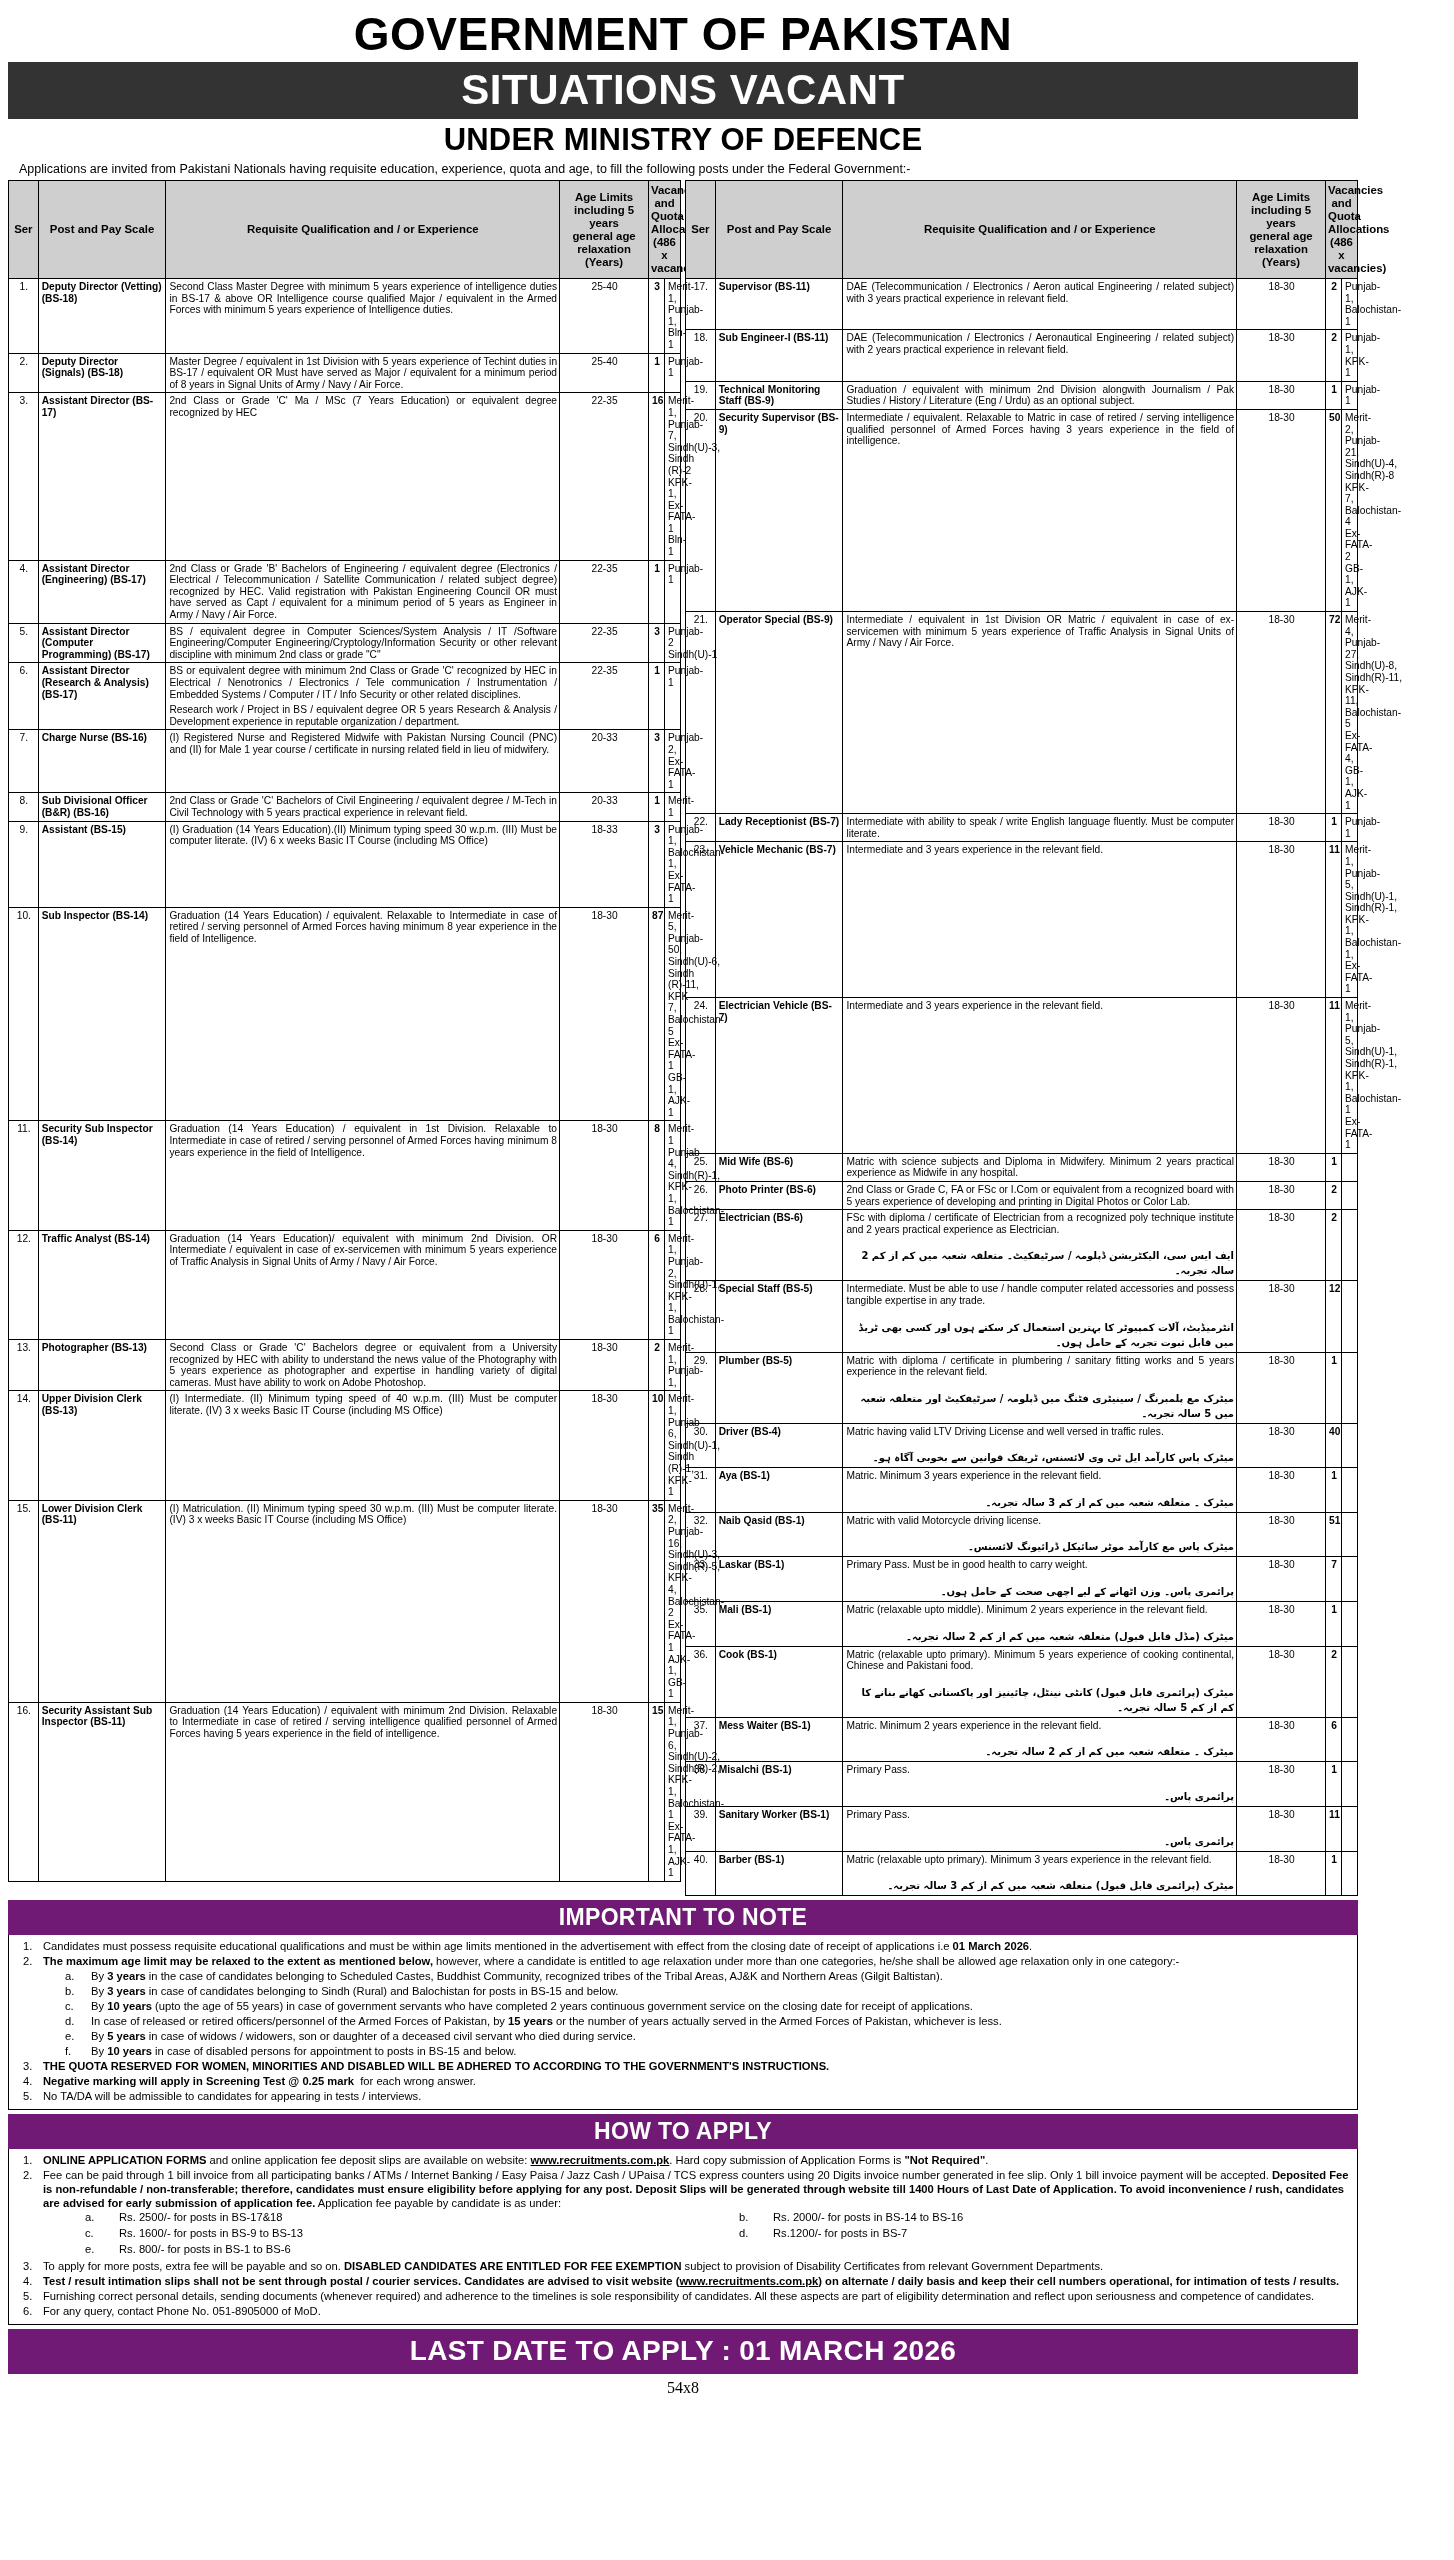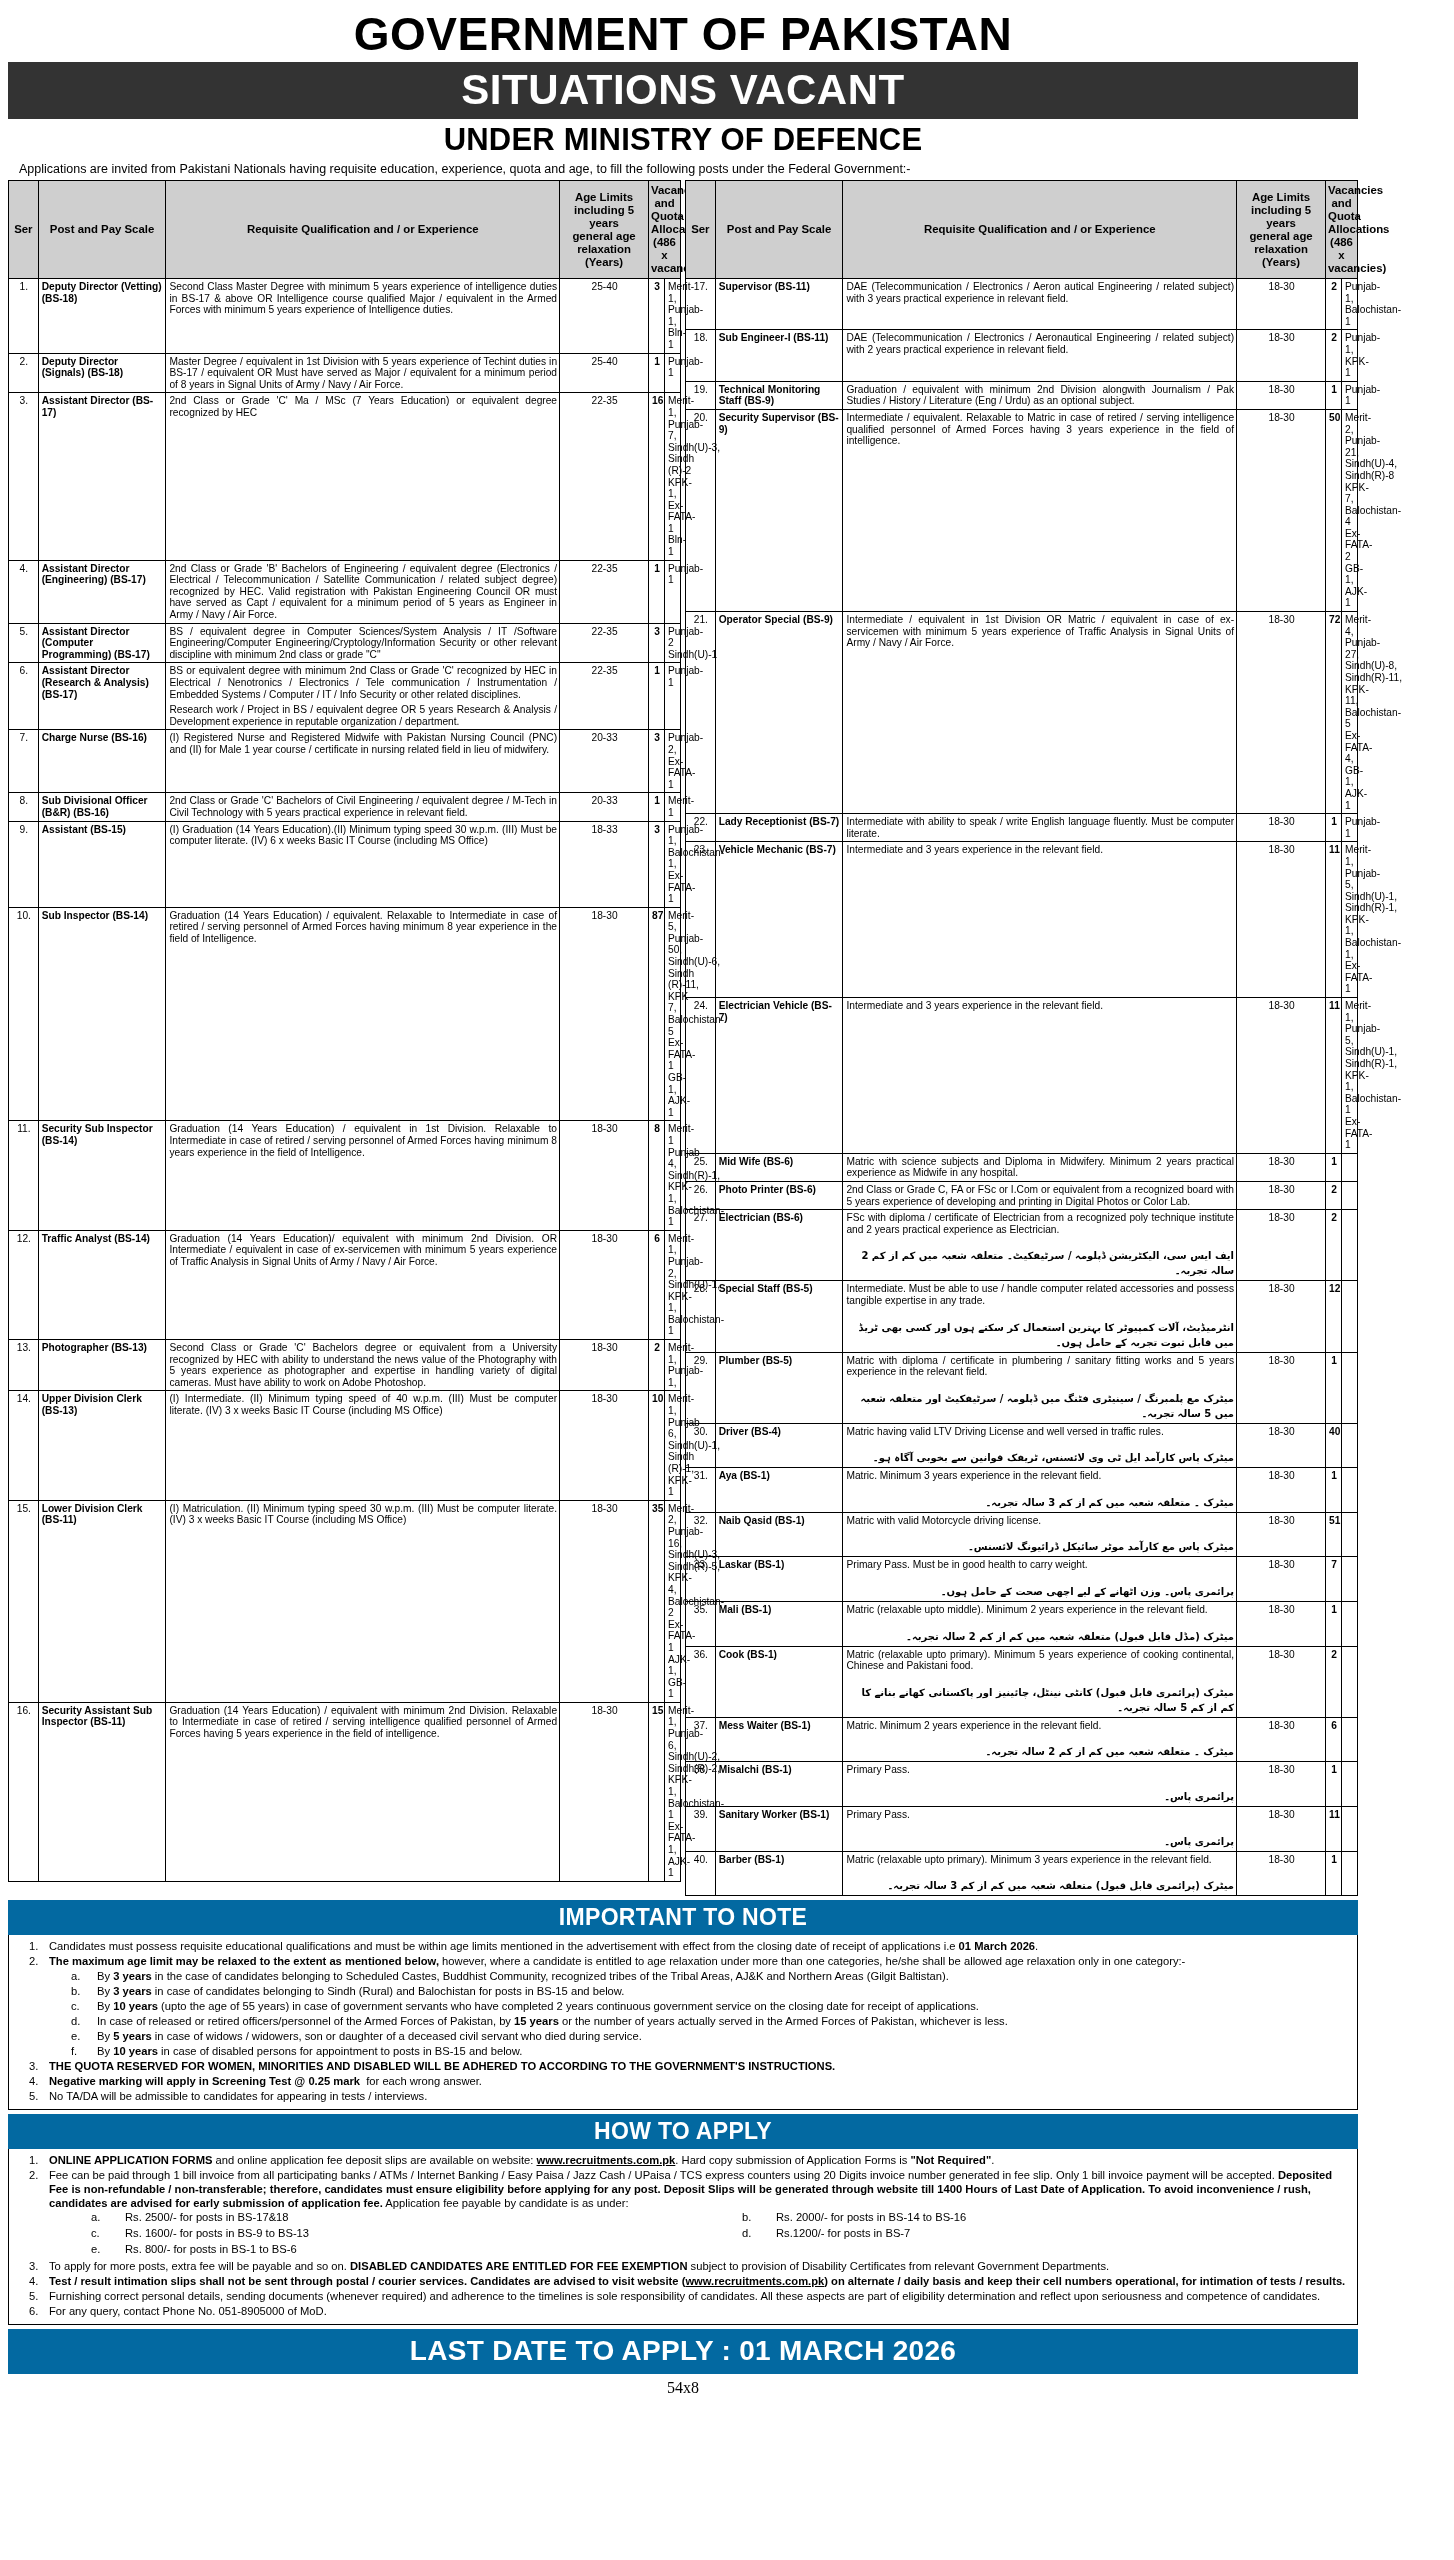--- a/index.html
+++ b/index.html
@@ -93,39 +93,39 @@
     font-size: 10px;
     line-height: 15px;
     margin-top: 13px;
     font-family: "DejaVu Sans", sans-serif;
     font-weight: bold;
   }
   .note-p { margin: 0 0 4px 0; }
   .note-p:last-child { margin-bottom: 0; }
   
   .banner {
-    background: #0369a1;
+    background: #701a75;
     color: #fff;
     text-align: center;
     font-weight: bold;
     font-size: 23px;
     line-height: 28px;
     padding: 3px 0 4px 0;
     margin-top: 4px;
     letter-spacing: 0.3px;
   }
   .banner.last {
     font-size: 28px;
     line-height: 34px;
     padding: 5px 0 6px 0;
   }
   .section-body {
     border: 1px solid #000;
     border-top: none;
-    padding: 4px 6px 5px 18px;
+    padding: 4px 6px 5px 12px;
     font-size: 11.2px;
     line-height: 14px;
   }
   ol.numbered {
     margin: 0;
     padding: 0;
     list-style: none;
     counter-reset: n;
   }
   ol.numbered > li {

